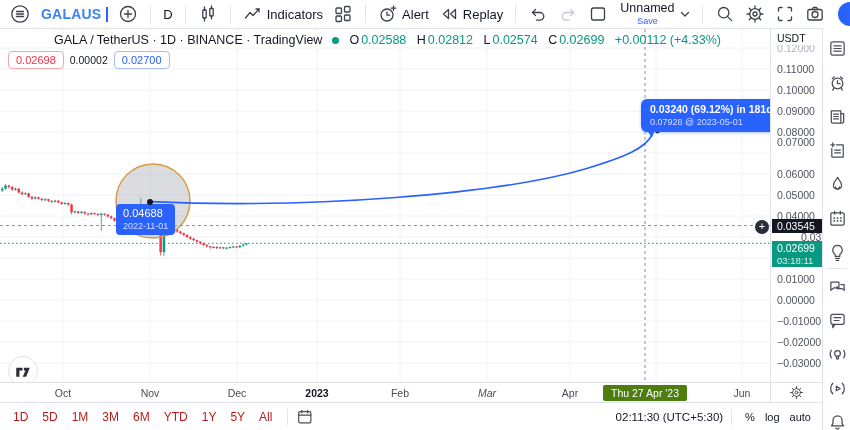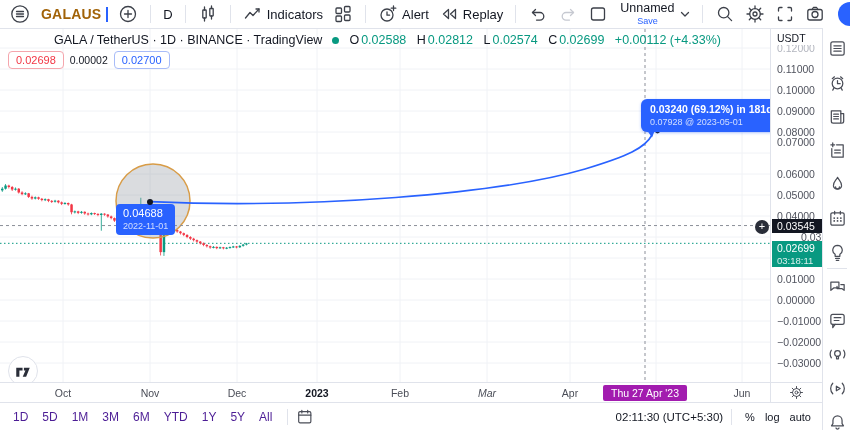--- a/index.html
+++ b/index.html
@@ -9,21 +9,21 @@
 
   
   #chart-svg { position:absolute; left:0; top:0; z-index:1; }
 
   
   .topbar { position:absolute; left:0; top:0; width:850px; height:29px; background:#fff;
             border-bottom:1px solid #e0e3eb; display:flex; align-items:center; z-index:6; padding:0 8px 0 4px; }
   .tb-sep { width:1px; height:18px; background:#e0e3eb; margin:0 7px; flex:none; }
   .tb-btn { display:flex; align-items:center; gap:4px; padding:2px 5px; border-radius:4px; cursor:pointer; flex:none; }
   .tb-label { font-size:13px; color:#131722; }
-  .symbol-txt { font-size:14px; font-weight:bold; color:#a16207; letter-spacing:.2px; }
+  .symbol-txt { font-size:14px; font-weight:bold; color:#3b82f6; letter-spacing:.2px; }
   .cursor-bar { display:inline-block; width:2px; height:15px; background:#2962ff; margin-left:1px; vertical-align:middle; }
   .spacer { flex:1; }
   .unnamed-block { display:flex; flex-direction:column; align-items:center; line-height:1; margin:0 2px; }
   .unnamed-txt { font-size:12.5px; color:#131722; }
   .save-txt { font-size:9px; color:#2962ff; margin-top:2px; }
   .publish-btn { background:#2962ff; color:#fff; font-size:12.5px; border:none; border-radius:14px;
                  padding:5px 14px; margin-left:8px; cursor:pointer; flex:none; }
   .icon { display:inline-flex; align-items:center; justify-content:center; flex:none; }
 
   
@@ -64,27 +64,27 @@
   .badge-green .cd { font-size:9.5px; color:rgba(255,255,255,.85); }
   .axis-corner { position:absolute; left:770px; top:382px; width:52px; height:20px; background:#fff;
                  border-left:1px solid #e0e3eb; border-top:1px solid #e0e3eb; z-index:5;
                  display:flex; align-items:center; justify-content:center; }
 
   
   .time-axis { position:absolute; left:0; top:382px; width:770px; height:20px; background:#fff;
                border-top:1px solid #e0e3eb; z-index:5; }
   .tl { position:absolute; top:4px; font-size:10.5px; color:#4a4d57; transform:translateX(-50%); }
   .tl.bold { font-weight:bold; color:#131722; }
-  .date-badge { position:absolute; top:2px; transform:translateX(-50%); background:#a21caf; color:#fff;
+  .date-badge { position:absolute; top:2px; transform:translateX(-50%); background:#4d7c0f; color:#fff;
                 font-size:10.5px; padding:2px 8px; border-radius:2px; white-space:nowrap; z-index:3; }
 
   
   .bottombar { position:absolute; left:0; top:402px; width:822px; height:28px; background:#fff;
                border-top:1px solid #e0e3eb; display:flex; align-items:center; z-index:6; padding:0 6px; }
-  .range-btn { font-size:12px; color:#4c1d95; padding:3px 7px; border-radius:4px; cursor:pointer; flex:none; }
+  .range-btn { font-size:12px; color:#b91c1c; padding:3px 7px; border-radius:4px; cursor:pointer; flex:none; }
   .bb-sep { width:1px; height:16px; background:#e0e3eb; margin:0 8px; flex:none; }
   .clock-txt { font-size:11.5px; color:#131722; cursor:pointer; }
   .scale-btn { font-size:11px; color:#131722; padding:2px 5px; cursor:pointer; flex:none; }
 
   
   .sidebar { position:absolute; left:822px; top:28px; width:28px; height:402px; background:#fff;
              border-left:1px solid #e0e3eb; z-index:6; }
   .sb-icon { position:absolute; left:4px; width:20px; height:20px; cursor:pointer; display:flex;
              align-items:center; justify-content:center; }
   .sb-div { position:absolute; left:4px; width:20px; height:1px; background:#e0e3eb; }

